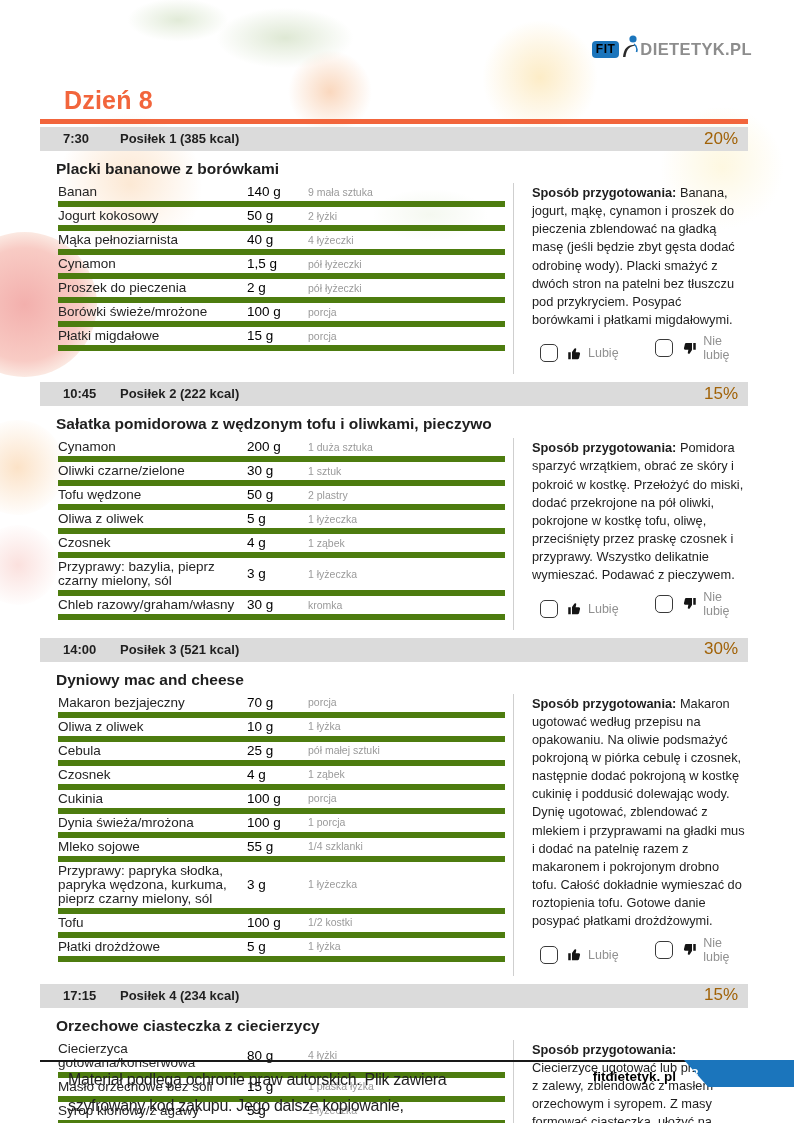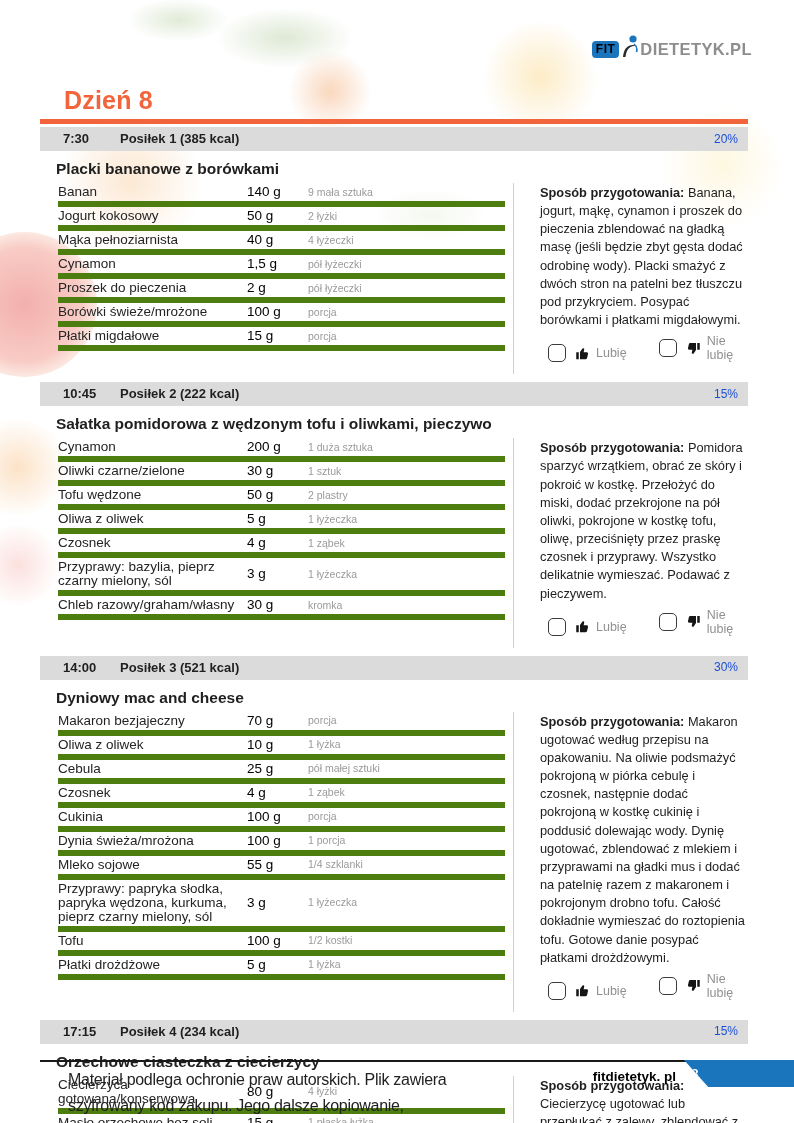--- a/index.html
+++ b/index.html
@@ -58,33 +58,33 @@
   .accent-rule{position:absolute;left:40px;top:119px;width:708px;height:5px;background:var(--accent);}
 
   main{position:absolute;z-index:1;top:127px;left:40px;width:708px;}
   .meal{margin-bottom:8px;}
   .meal-bar{
     display:flex;align-items:center;height:24px;background:var(--bar-gray);
     padding:0 10px 1px 23px;margin-bottom:9px;
   }
   .meal-time{width:57px;font-size:13px;font-weight:bold;color:var(--ink);}
   .meal-label{flex:1;font-size:13px;font-weight:bold;color:var(--ink);}
-  .meal-percent{font-size:12px;color:#1d4ed8;margin-left:41px;}
+  .meal-percent{font-size:17px;color:#a16207;margin-left:41px;}
   .dish{font-size:15.5px;font-weight:bold;color:var(--ink);line-height:18px;margin:0 0 5px 16px;}
   .cols{display:flex;align-items:stretch;}
   .ingredients{width:447px;margin-left:18px;}
   .ing-row{
     display:flex;align-items:center;border-bottom:6px solid #4d7c0f;padding:2px 0;
   }
   .ing-name{width:189px;font-size:13.5px;color:#242424;line-height:14px;padding-right:6px;}
   .ing-amount{width:57px;font-size:13.5px;color:#000000;line-height:14px;}
   .ing-portion{flex:1;font-size:10.5px;color:var(--muted);line-height:13px;padding-left:4px;}
   .right{
     flex:1;margin-left:8px;border-left:1px solid #cfcfcf;
-    padding:1px 2px 12px 26px;
+    padding:1px 2px 12px 18px;
   }
   .instructions{font-size:12.8px;color:#1e1e1e;line-height:1.42;}
   .instructions b{font-weight:bold;}
   .likes{display:flex;margin-top:5px;align-items:flex-end;}
   .like{display:flex;align-items:center;margin-left:8px;cursor:pointer;}
   .like.first{width:114px;}
   .checkbox{
     width:18px;height:18px;border:1.6px solid #3a3a3a;border-radius:5px;background:#fff;
     margin-right:9px;flex:none;
   }

